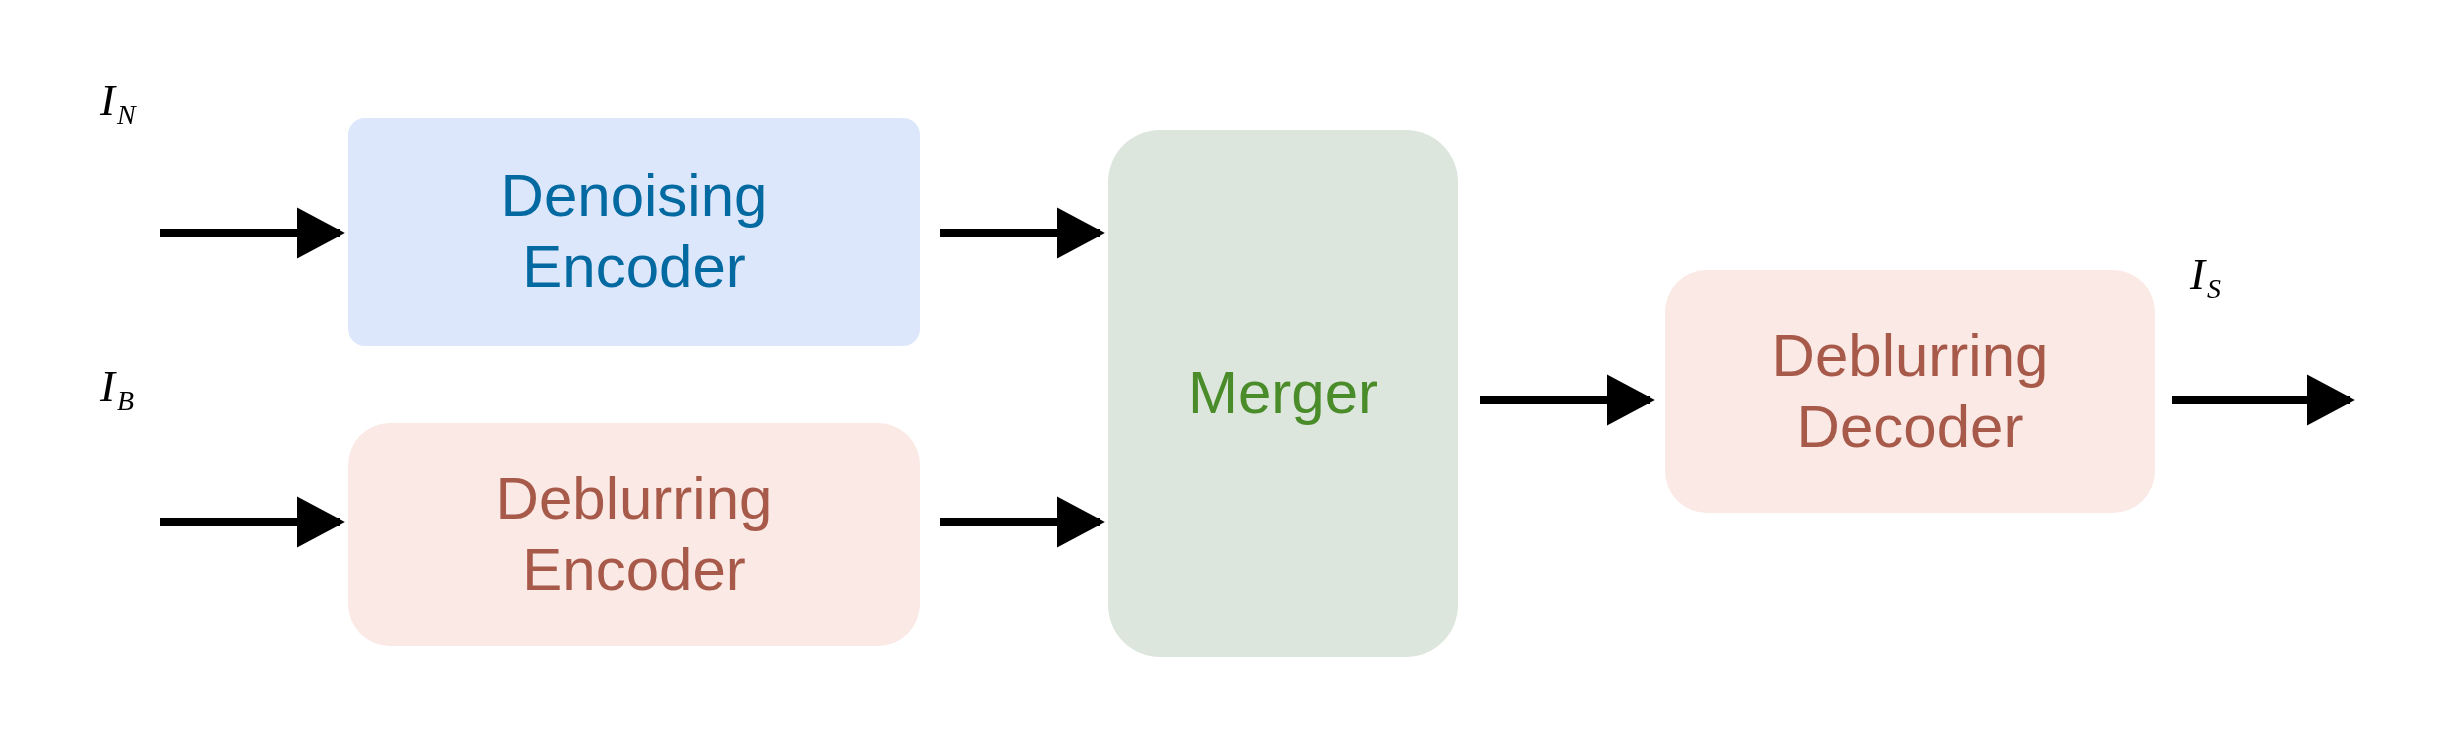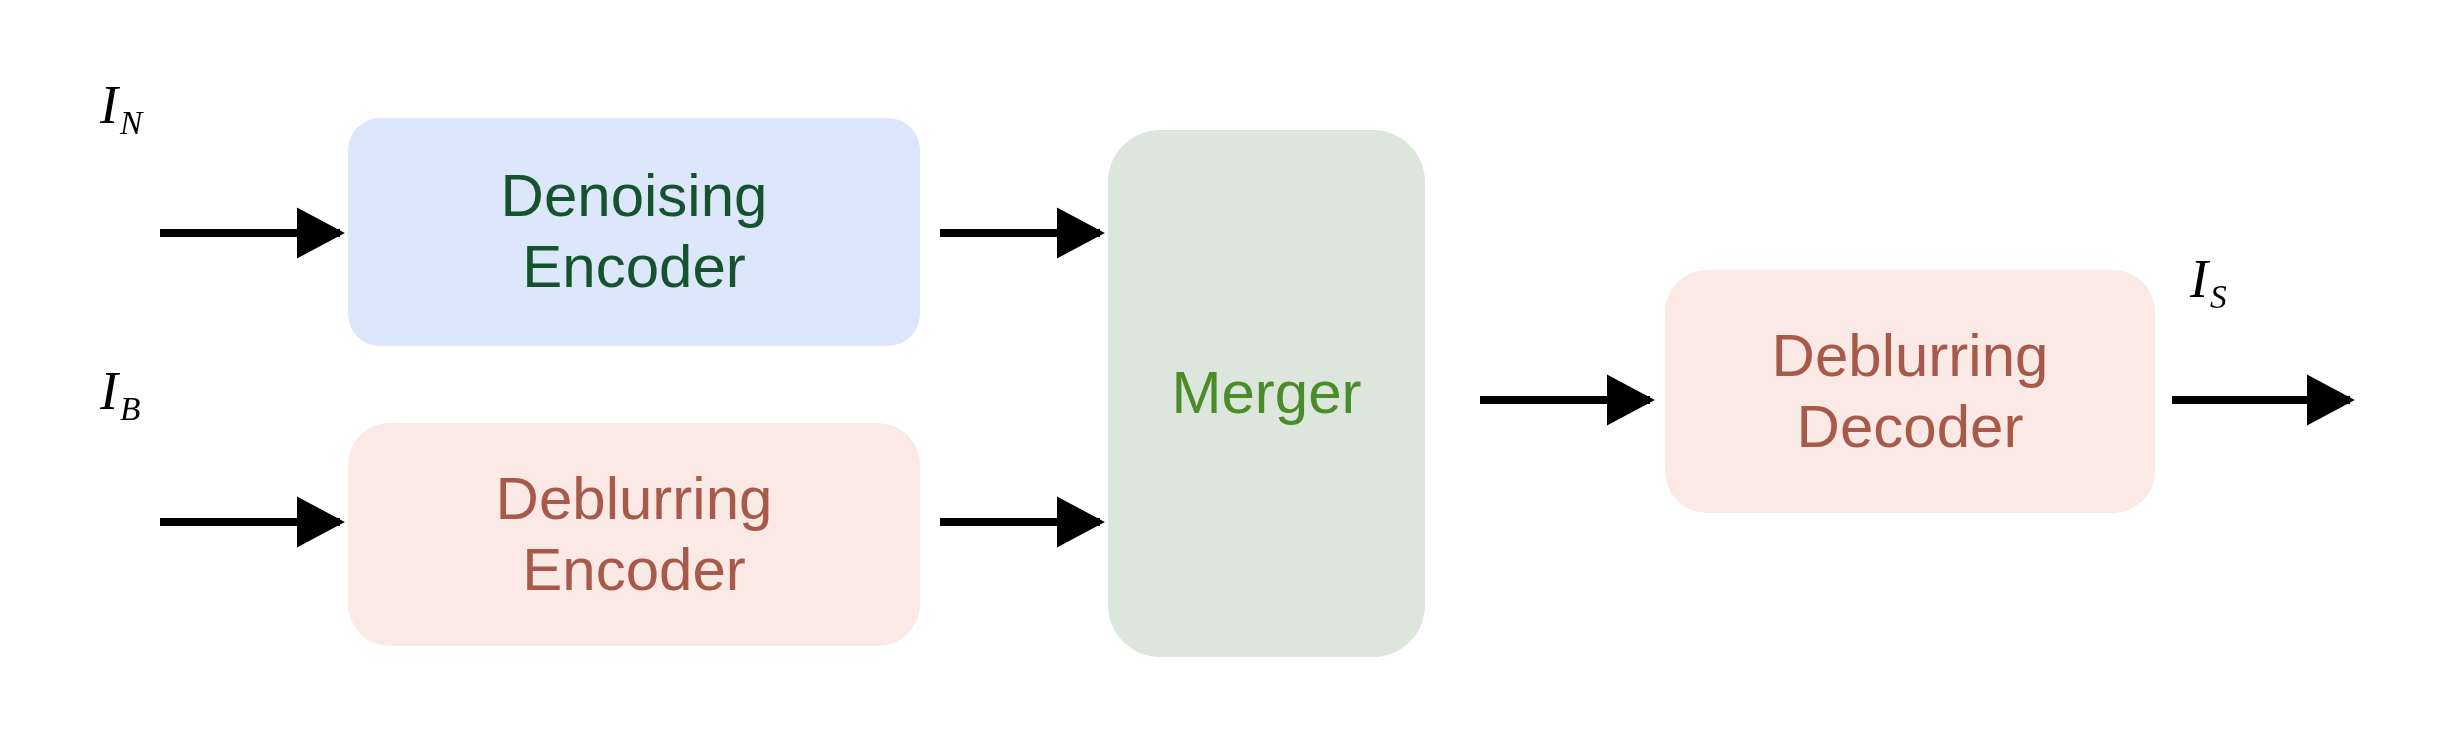--- a/index.html
+++ b/index.html
@@ -27,39 +27,39 @@
     font-weight: 400;
     line-height: 1.18;
     white-space: pre-line;
     box-sizing: border-box;
   }
   #node-denoising-encoder {
     left: 348px;
     top: 118px;
     width: 572px;
     height: 228px;
-    border-radius: 32px;
+    border-radius: 17px;
     background: #dde7fb;
-    color: #14532d;
+    color: #0369a1;
     font-size: 60px;
   }
   #node-deblurring-encoder {
     left: 348px;
     top: 423px;
     width: 572px;
     height: 223px;
     border-radius: 42px;
     background: #fae9e5;
     color: #a85a4a;
     font-size: 60px;
   }
   #node-merger {
     left: 1108px;
     top: 130px;
-    width: 317px;
+    width: 350px;
     height: 527px;
     border-radius: 52px;
     background: #dde6dd;
     color: #4a8c2a;
     font-size: 60px;
   }
   #node-deblurring-decoder {
     left: 1665px;
     top: 270px;
     width: 490px;
@@ -74,21 +74,21 @@
     left: 0;
     top: 0;
     width: 2439px;
     height: 756px;
     pointer-events: none;
   }
   .math-label {
     position: absolute;
     font-family: "Liberation Serif", serif;
     font-style: italic;
-    font-size: 54px;
+    font-size: 45px;
     color: #000000;
     white-space: nowrap;
     line-height: 1;
   }
   .math-label sub {
     font-size: 0.62em;
     font-style: italic;
     vertical-align: -0.32em;
     padding-left: 2px;
   }

